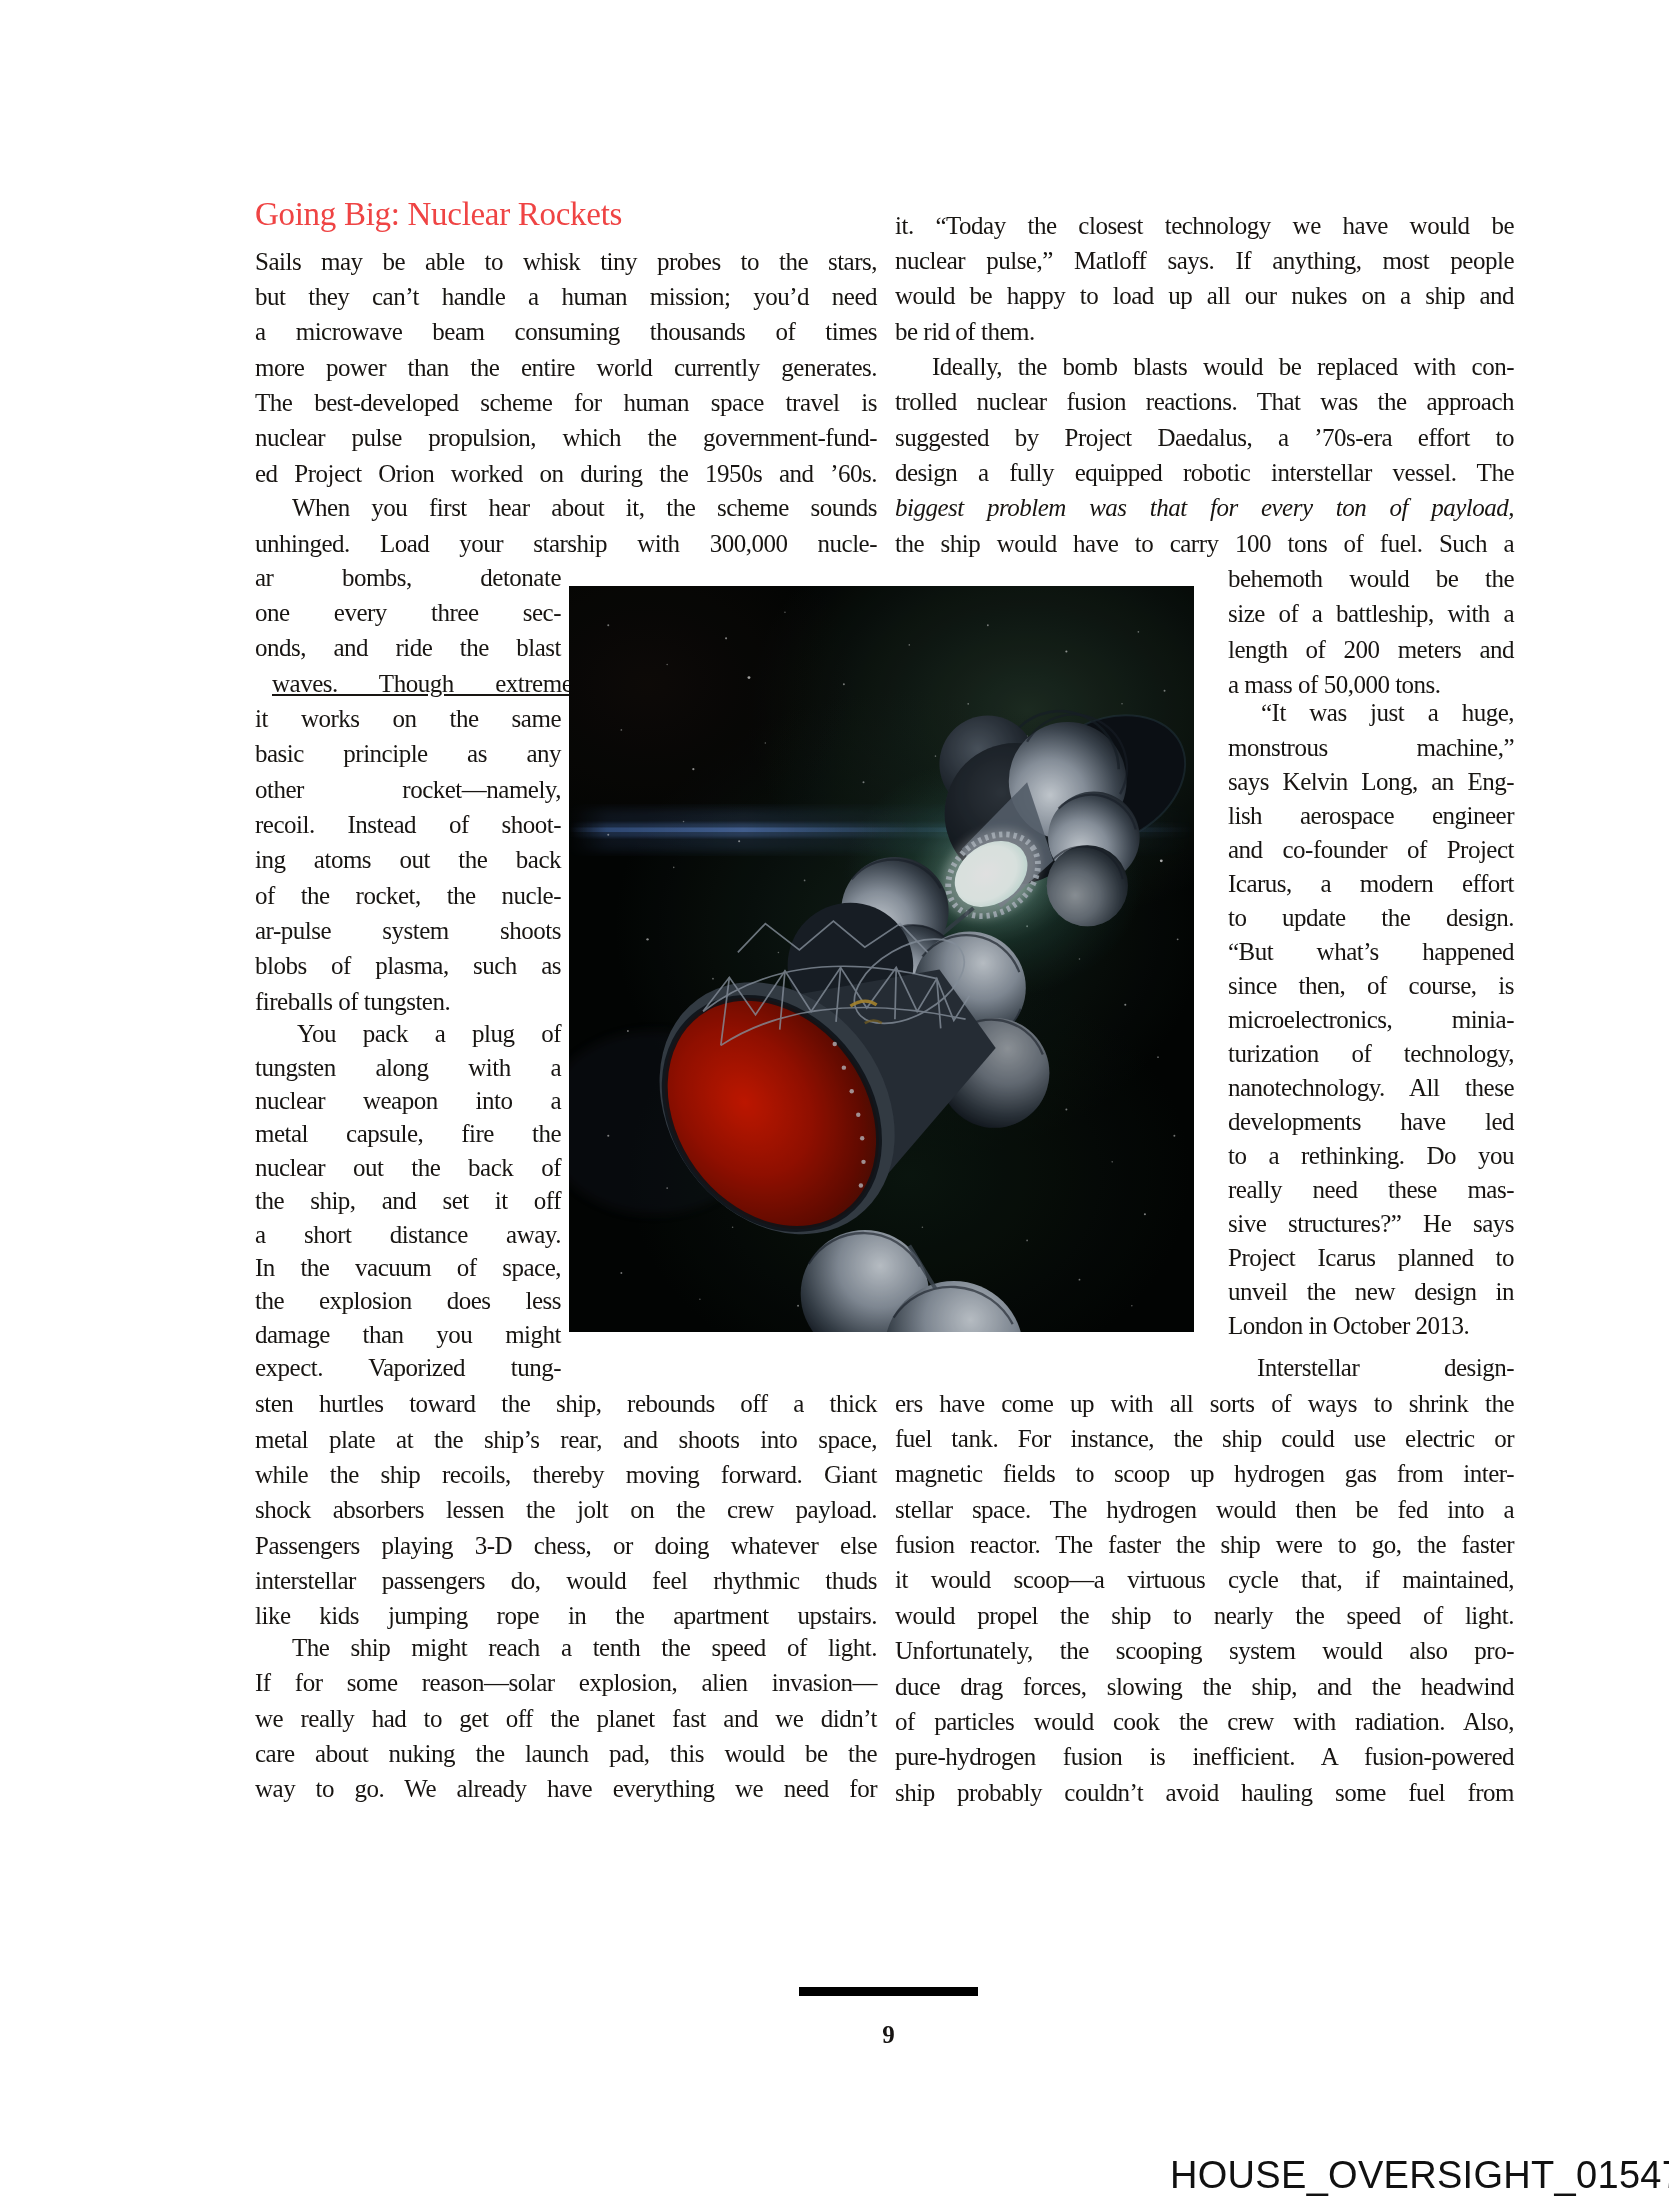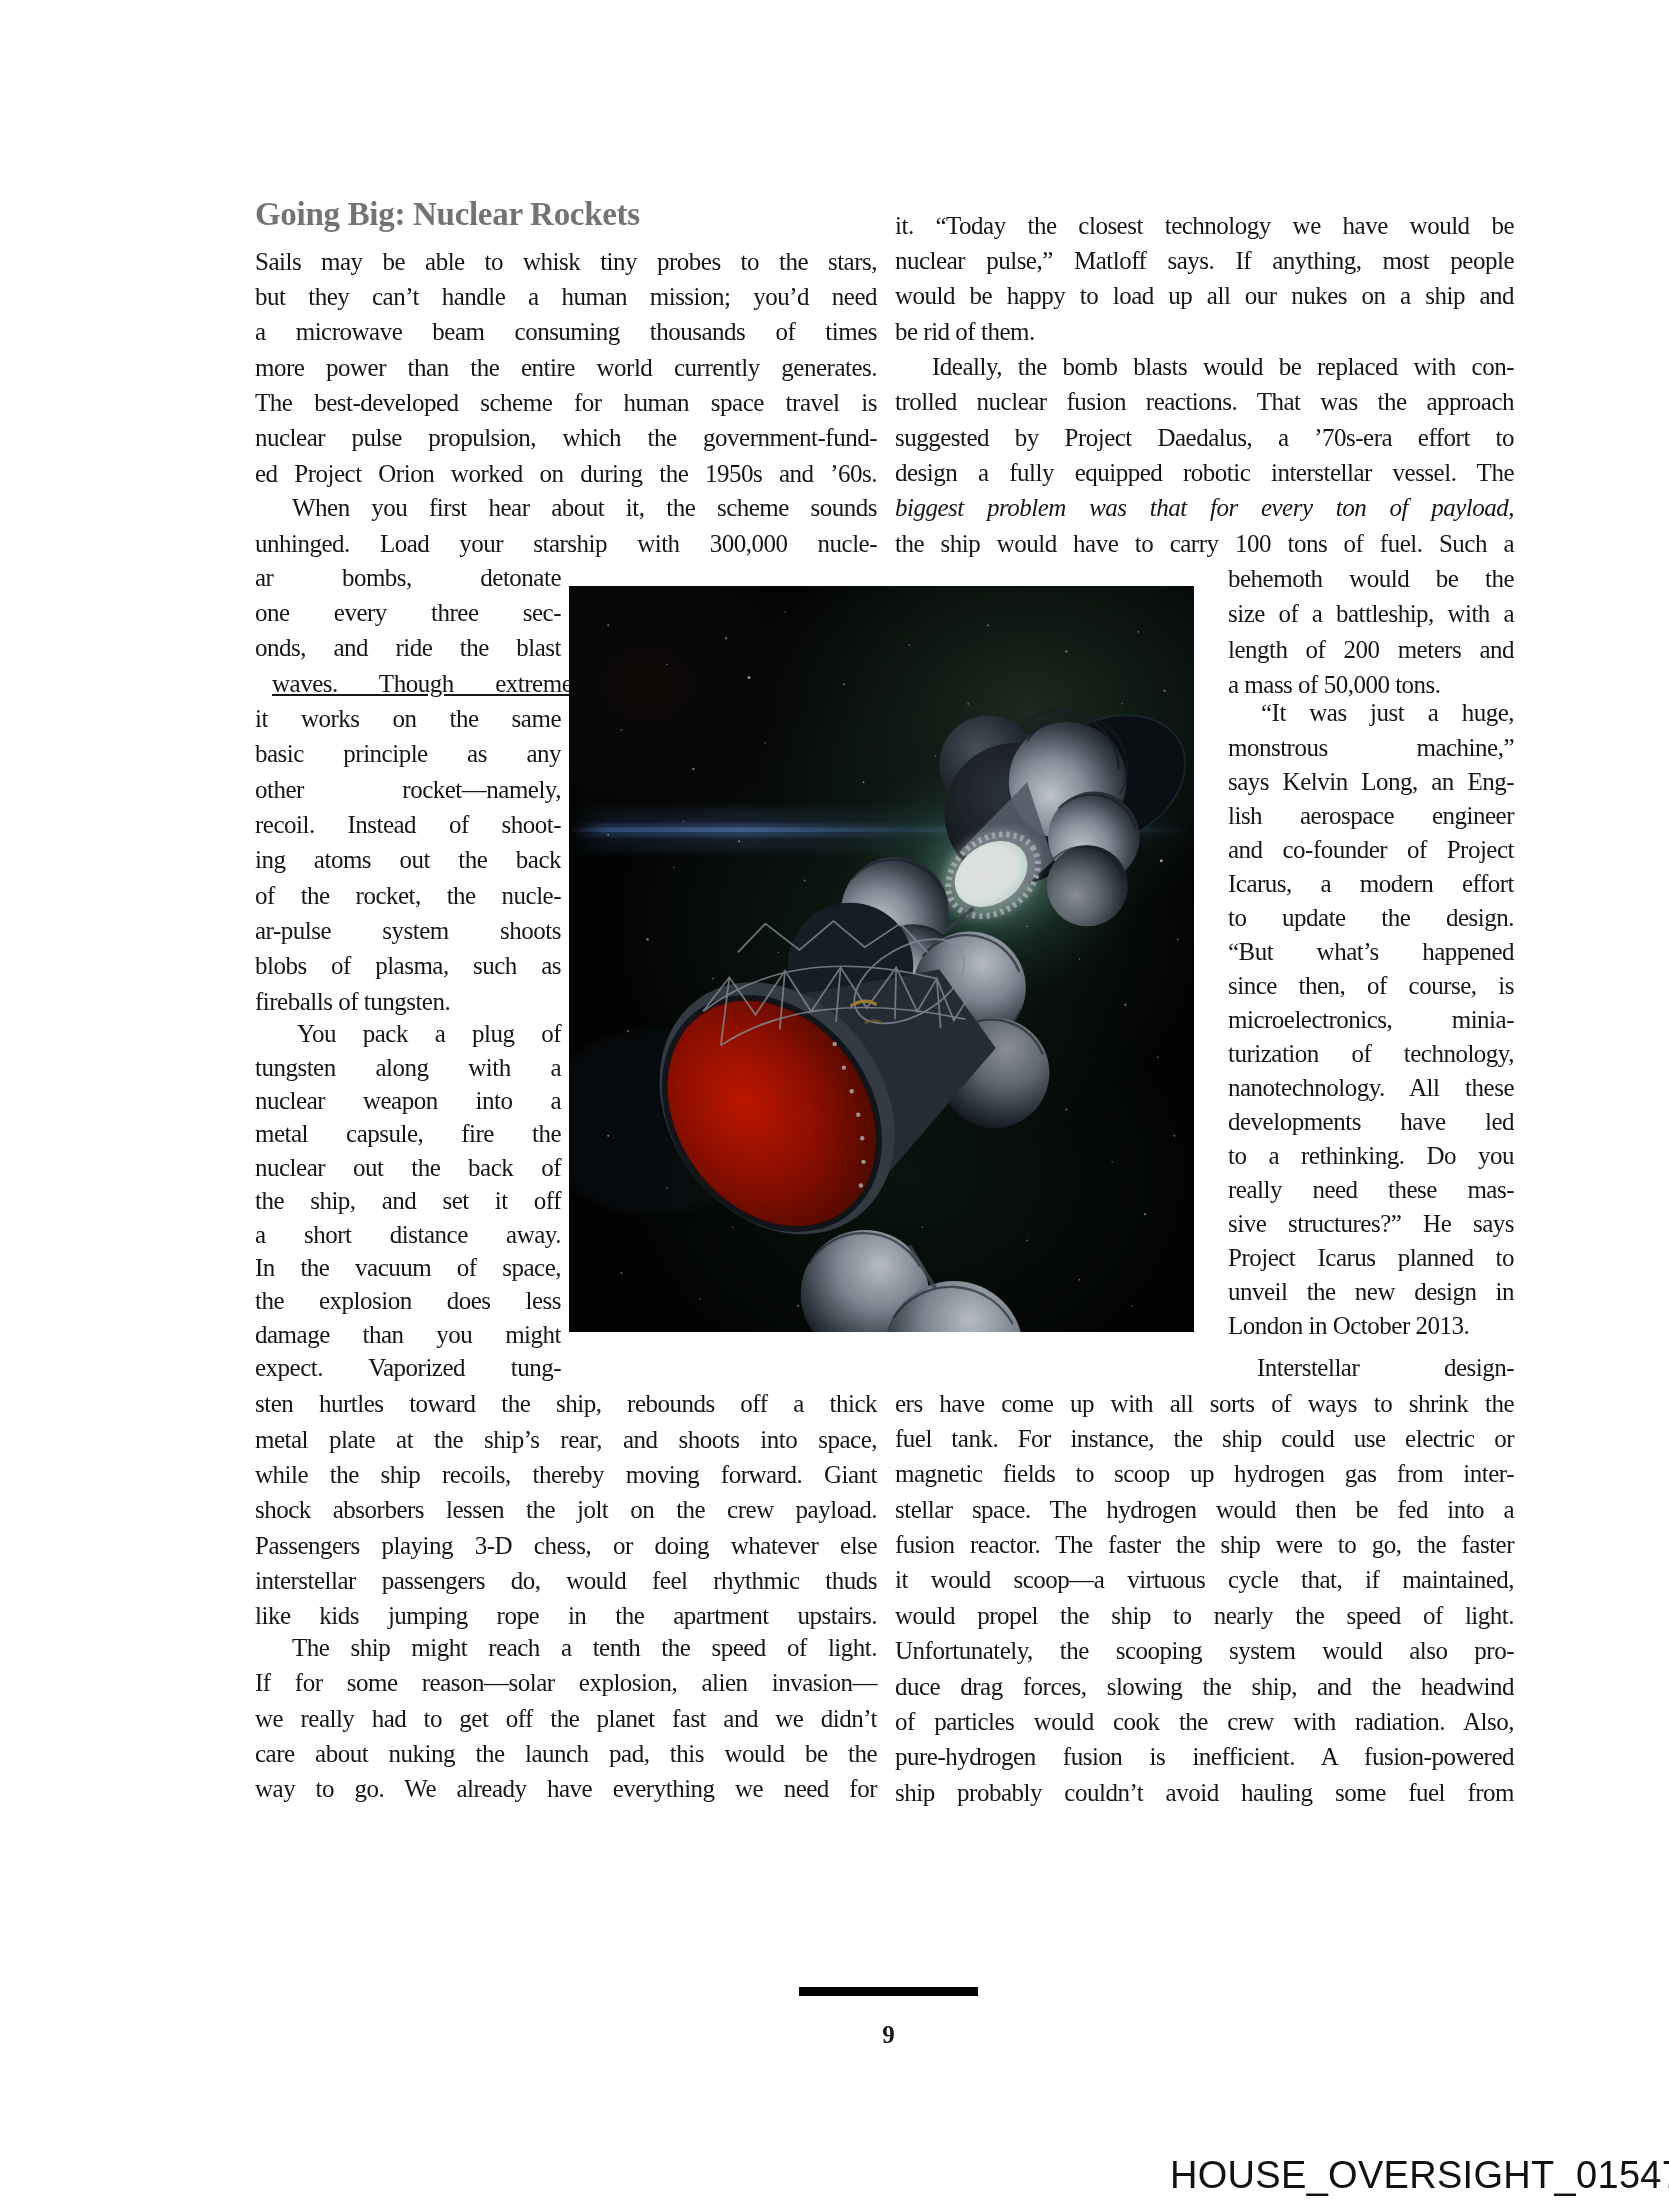--- a/index.html
+++ b/index.html
@@ -6,21 +6,21 @@
   .page{position:relative;width:1669px;height:2205px;background:#ffffff;overflow:hidden;
         font-family:"Liberation Serif", serif;color:#161412;}
   
   .header{position:absolute;top:133px;left:0;width:1669px;text-align:center;font-size:25px;
           letter-spacing:0.3px;white-space:nowrap;}
   .brand{font-weight:bold;letter-spacing:1px;}
   .hdr-divider{display:inline-block;width:2.6px;height:31px;background:#15120f;margin:0 11.8px;
                vertical-align:-6.5px;}
   .section{letter-spacing:1.3px;}
   
-  .heading{position:absolute;left:255px;top:196px;font-size:33px;font-weight:bold;color:#737373;
+  .heading{position:absolute;left:255px;top:196px;font-size:33px;font-weight:normal;color:#ef4444;
            letter-spacing:-0.3px;white-space:nowrap;}
   
   .tline{position:absolute;font-size:25px;letter-spacing:-0.5px;line-height:1;
          text-align:justify;text-align-last:justify;color:#181512;}
   .tline.endline{text-align-last:left;}
   
   .photo{position:absolute;left:569px;top:586px;width:625px;height:746px;background:#030504;}
   .photo svg{display:block;width:625px;height:746px;}
   
   .footer-rule{position:absolute;left:799px;top:1987px;width:179px;height:8.5px;background:#000;}

